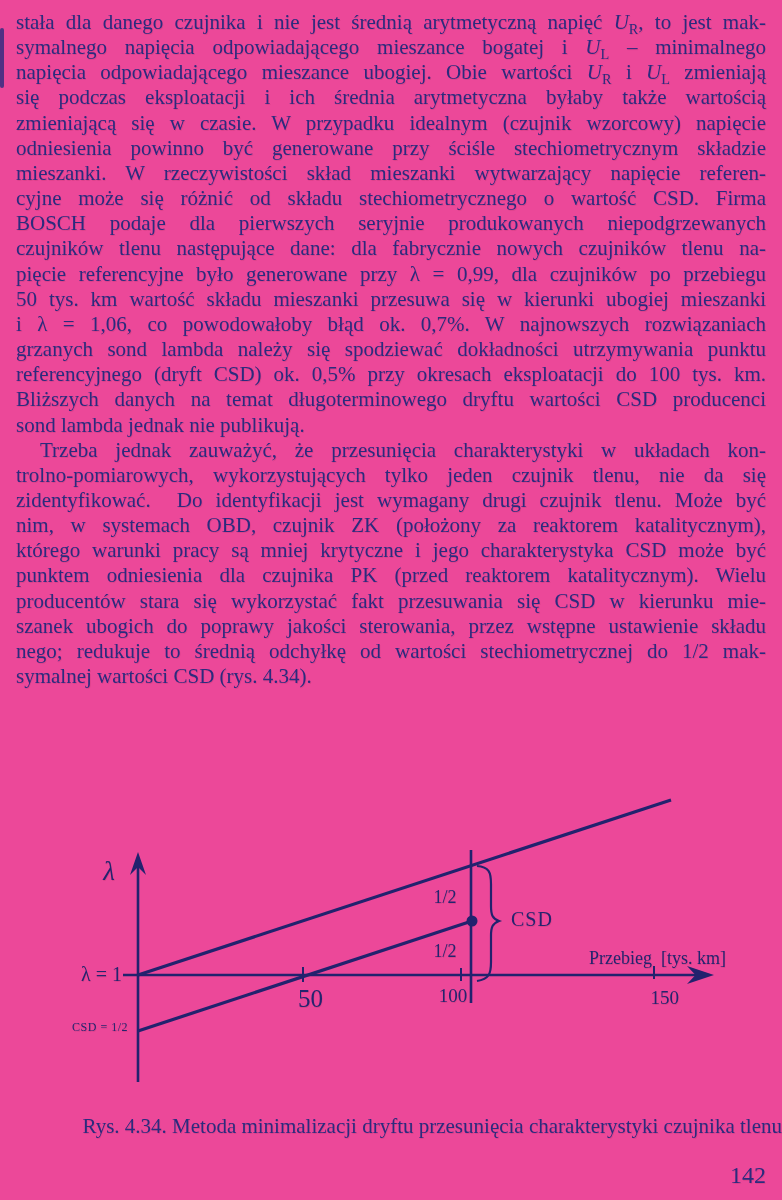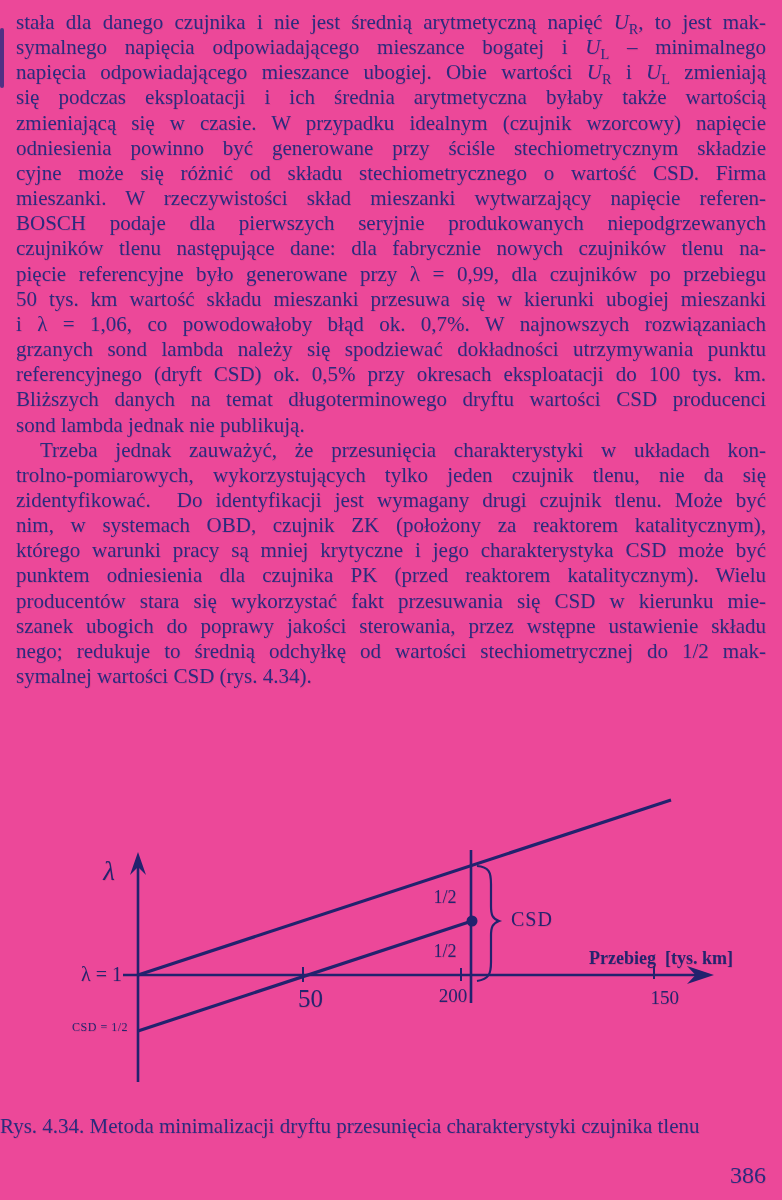--- a/index.html
+++ b/index.html
@@ -33,25 +33,25 @@
   }
   .lab-lambda{left:94px;top:856px;width:30px;font-size:27px;font-style:italic;text-align:center;}
   .lab-lambda1{left:66px;top:963px;width:56px;font-size:20px;text-align:right;}
   .lab-csdhalf{left:48px;top:1020px;width:80px;font-size:12px;text-align:right;letter-spacing:0.5px;}
   .lab-t50{left:283px;top:985px;width:40px;font-size:25px;text-align:right;}
   .lab-t100{left:428px;top:985px;width:50px;font-size:19px;text-align:center;}
   .lab-t150{left:629px;top:987px;width:50px;font-size:19px;text-align:right;}
   .lab-halfU{left:430px;top:887px;width:30px;font-size:18px;text-align:center;}
   .lab-halfL{left:430px;top:941px;width:30px;font-size:18px;text-align:center;}
   .lab-csd{left:511px;top:908px;width:60px;font-size:20px;letter-spacing:1px;}
-  .lab-xaxis{left:589px;top:948px;width:130px;font-size:18px;text-align:center;white-space:nowrap;font-weight:bold;}
+  .lab-xaxis{left:589px;top:948px;width:130px;font-size:18px;text-align:center;white-space:nowrap;}
   
   .caption{
     position:absolute;left:0;top:1114px;width:782px;
-    text-align:left;font-size:21px;color:#2b2b7e;
+    text-align:right;font-size:21px;color:#2b2b7e;
     text-shadow:0.7px 0.7px 0 rgba(150,40,70,0.18);
   }
   .folio{
     position:absolute;top:1162px;right:16px;
     font-size:24px;color:#2b2b7e;
     text-shadow:0.7px 0.7px 0 rgba(150,40,70,0.2);
   }
   .scan-artifact{
     position:absolute;left:0;top:28px;width:4px;height:60px;
     background:#2b2b7e;opacity:.8;border-radius:2px;
@@ -65,22 +65,22 @@
   <div class="scan-artifact"></div>
 
   <div class="textblock">
     <div>
       <div class="ln">stała dla danego czujnika i nie jest średnią arytmetyczną napięć <i class="u">U</i><sub>R</sub>, to jest mak-</div>
       <div class="ln">symalnego napięcia odpowiadającego mieszance bogatej i <i class="u">U</i><sub>L</sub> – minimalnego</div>
       <div class="ln">napięcia odpowiadającego mieszance ubogiej. Obie wartości <i class="u">U</i><sub>R</sub> i <i class="u">U</i><sub>L</sub> zmieniają</div>
       <div class="ln">się podczas eksploatacji i ich średnia arytmetyczna byłaby także wartością</div>
       <div class="ln">zmieniającą się w czasie. W przypadku idealnym (czujnik wzorcowy) napięcie</div>
       <div class="ln">odniesienia powinno być generowane przy ściśle stechiometrycznym składzie</div>
+      <div class="ln">mieszanki. W rzeczywistości skład mieszanki wytwarzający napięcie referen-</div>
       <div class="ln">cyjne może się różnić od składu stechiometrycznego o wartość CSD. Firma</div>
-      <div class="ln">mieszanki. W rzeczywistości skład mieszanki wytwarzający napięcie referen-</div>
       <div class="ln">BOSCH podaje dla pierwszych seryjnie produkowanych niepodgrzewanych</div>
       <div class="ln">czujników tlenu następujące dane: dla fabrycznie nowych czujników tlenu na-</div>
       <div class="ln">pięcie referencyjne było generowane przy λ = 0,99, dla czujników po przebiegu</div>
       <div class="ln">50 tys. km wartość składu mieszanki przesuwa się w kierunki ubogiej mieszanki</div>
       <div class="ln">i λ = 1,06, co powodowałoby błąd ok. 0,7%. W najnowszych rozwiązaniach</div>
       <div class="ln">grzanych sond lambda należy się spodziewać dokładności utrzymywania punktu</div>
       <div class="ln">referencyjnego (dryft CSD) ok. 0,5% przy okresach eksploatacji do 100 tys. km.</div>
       <div class="ln">Bliższych danych na temat długoterminowego dryftu wartości CSD producenci</div>
       <div class="ln last">sond lambda jednak nie publikują.</div>
     </div>
@@ -120,23 +120,23 @@
       <circle cx="472" cy="921" r="5.5" fill="#22226e" stroke="none"></circle>
 
       <path stroke-width="2.2" d="M477 866 C489 867 491 872 491 884 L491 906 C491 915 492.5 918.5 499 921 C492.5 923.5 491 927 491 936 L491 962 C491 974 489 979 477 981"></path>
     </g>
   </svg>
 
   <span class="figlabel lab-lambda">λ</span>
   <span class="figlabel lab-lambda1">λ = 1</span>
   <span class="figlabel lab-csdhalf">CSD = 1/2</span>
   <span class="figlabel lab-t50">50</span>
-  <span class="figlabel lab-t100">200</span>
+  <span class="figlabel lab-t100">100</span>
   <span class="figlabel lab-t150">150</span>
   <span class="figlabel lab-halfU">1/2</span>
   <span class="figlabel lab-halfL">1/2</span>
   <span class="figlabel lab-csd">CSD</span>
   <span class="figlabel lab-xaxis">Przebieg&nbsp; [tys. km]</span>
 
   <div class="caption">Rys. 4.34. Metoda minimalizacji dryftu przesunięcia charakterystyki czujnika tlenu</div>
-  <div class="folio">386</div>
+  <div class="folio">142</div>
 
 </div>
 
 </body></html>

